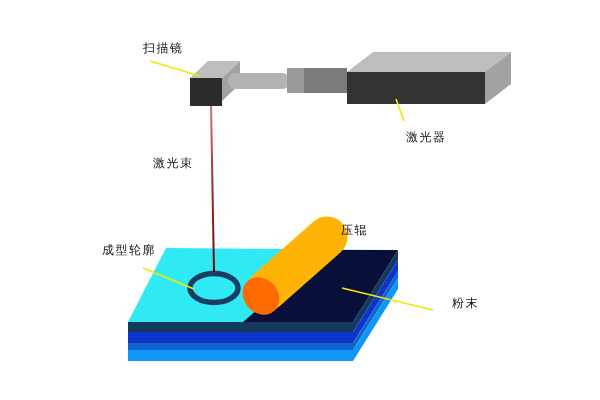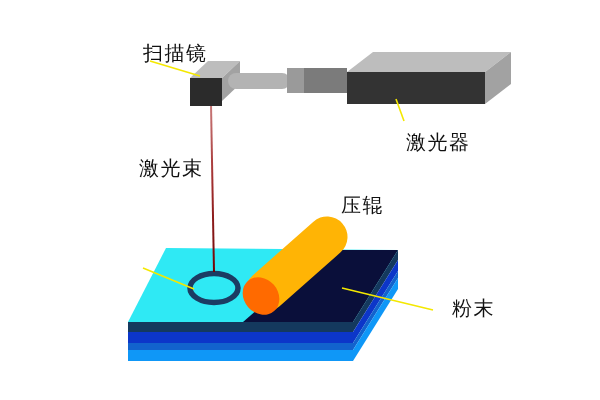--- a/index.html
+++ b/index.html
@@ -2,21 +2,21 @@
 <html><head>
 <meta charset="utf-8">
 <style>
   html,body{margin:0;padding:0;background:#ffffff;}
   #stage{
     position:relative;width:600px;height:400px;background:#ffffff;
     font-family:"Liberation Serif","DejaVu Serif",serif;overflow:hidden;
   }
   #scene{position:absolute;left:0;top:0;}
   .lbl{
-    position:absolute;font-size:20px;letter-spacing:1.5px;color:#111111;
+    position:absolute;font-size:12px;letter-spacing:1.5px;color:#111111;
     white-space:nowrap;line-height:1.1;
   }
 </style>
 </head>
 <body>
 
 <div id="stage">
 
   <svg id="scene" width="600" height="400" viewBox="0 0 600 400" xmlns="http://www.w3.org/2000/svg">
     <defs>
@@ -70,16 +70,17 @@
     </g>
 
     <line x1="150" y1="61" x2="200" y2="76" stroke-width="1.6" stroke="#f4e800"></line>
     <line x1="396" y1="99" x2="404" y2="121" stroke-width="1.6" stroke="#f4e800"></line>
     <line x1="143" y1="268" x2="194" y2="289" stroke-width="1.6" stroke="#f4e800"></line>
     <line x1="342" y1="288" x2="433" y2="310" stroke-width="1.6" stroke="#f4e800"></line>
   </svg>
 
   <div class="lbl" style="left:143px;top:42px">扫描镜</div>
   <div class="lbl" style="left:406px;top:131px">激光器</div>
-  <div class="lbl" style="left:139px;top:157px">激光束</div>
-  <div class="lbl" style="left:341px;top:194px">压辊</div>
+  <div class="lbl" style="left:153px;top:157px">激光束</div>
+  <div class="lbl" style="left:341px;top:224px">压辊</div>
+  <div class="lbl" style="left:102px;top:244px">成型轮廓</div>
   <div class="lbl" style="left:452px;top:297px">粉末</div>
 </div>
 
 </body></html>

